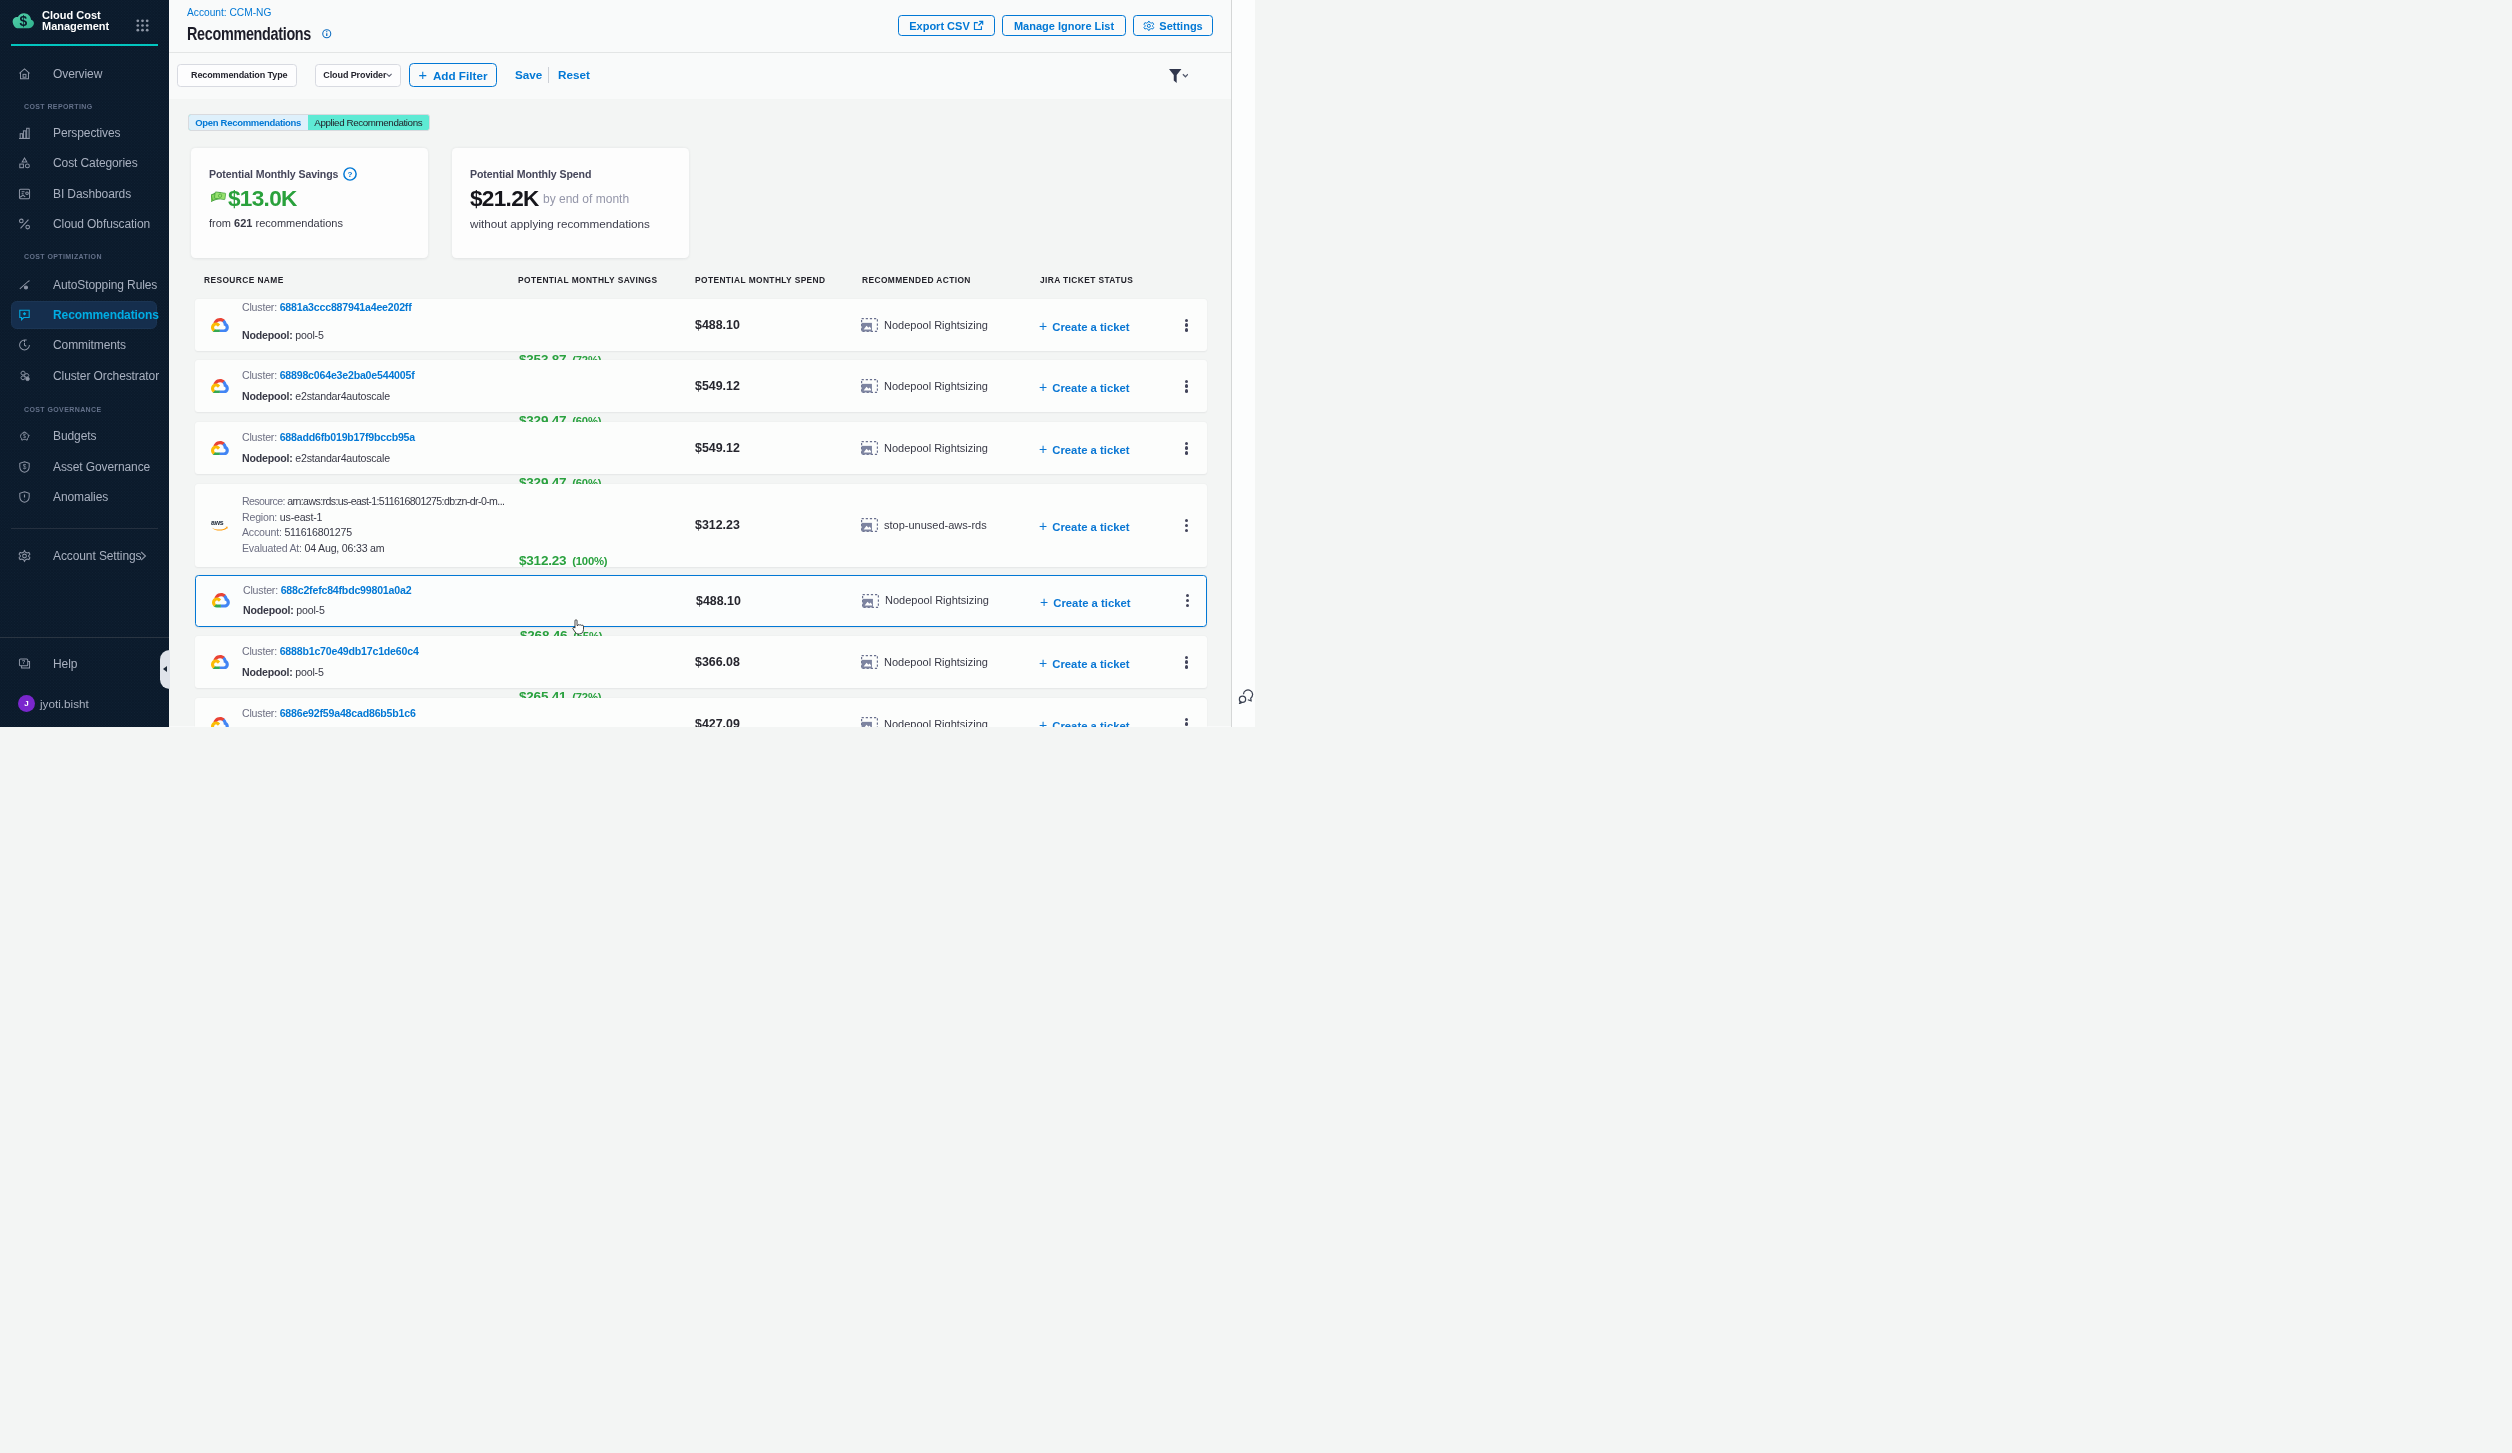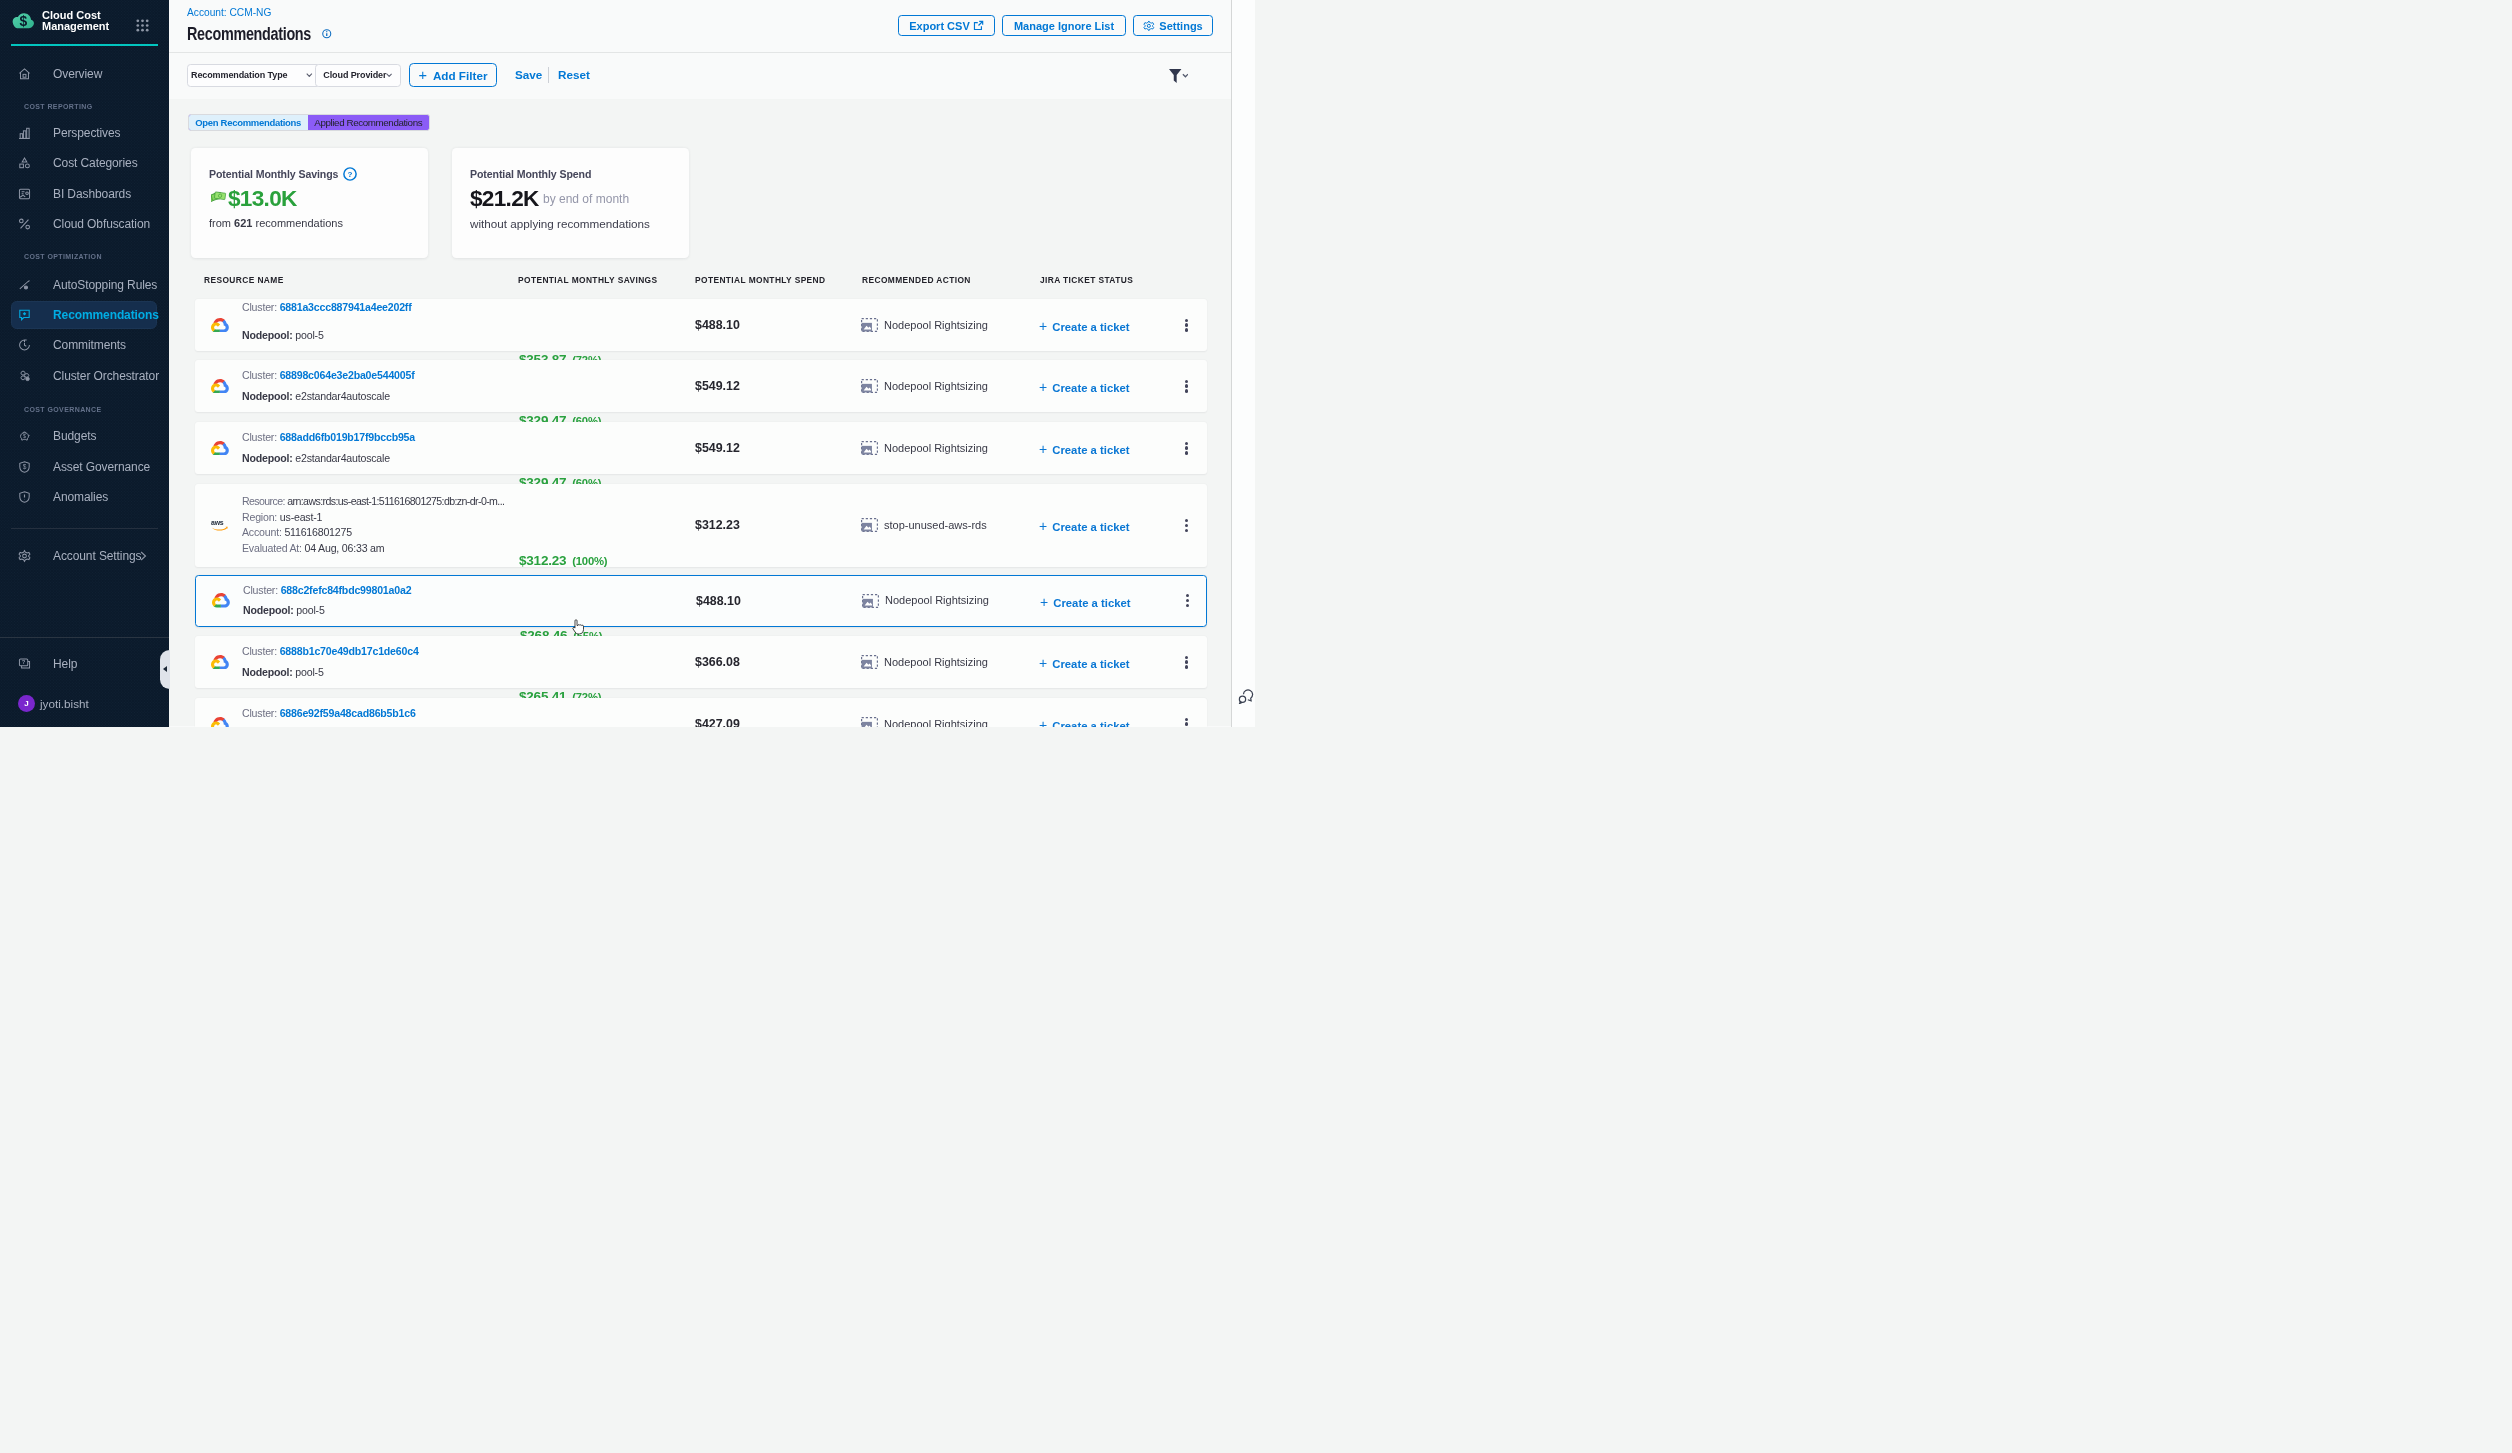--- a/index.html
+++ b/index.html
@@ -34,21 +34,21 @@
 .page-title { position:absolute; left:18px; top:24px; font-size:18px; font-weight:bold; color:#1c1c28; letter-spacing:-0.4px; transform:scaleX(0.80); transform-origin:0 0; }
 .hdr-divider { position:absolute; left:0; top:52px; width:1062px; height:0.7px; background:#e3e5e5; }
 
 .btn-blue { position:absolute; top:15.3px; height:21px; border:1.1px solid #0278d5; border-radius:3.6px; background:transparent; color:#0278d5; font-weight:bold; font-size:11px; display:flex; align-items:center; justify-content:center; }
 
 .select-box { position:absolute; top:64px; height:22.6px; background:#fdfdfe; border:0.7px solid #d8dae1; border-radius:3.6px; display:flex; align-items:center; font-size:9px; font-weight:bold; color:#24242e; white-space:nowrap; letter-spacing:-0.1px; }
 .chev { display:inline-block; width:6.6px; height:4.4px; margin-left:auto; margin-right:7.3px; }
 .link-btn { position:absolute; top:68px; font-size:11.7px; font-weight:bold; color:#0278d5; }
 
 
-.tabs { position:absolute; left:18.6px; top:114px; height:17px; border:0.7px solid #d8dade; border-radius:2.9px; background:#8b5cf6; display:flex; overflow:hidden; }
+.tabs { position:absolute; left:18.6px; top:114px; height:17px; border:0.7px solid #d8dade; border-radius:2.9px; background:#5eead4; display:flex; overflow:hidden; }
 .tab-a { background:#def0fb; color:#0278d5; font-weight:bold; font-size:9.5px; letter-spacing:-0.3px; padding:0 6.6px; display:flex; align-items:center; }
 .tab-b { color:#22222a; font-size:9.8px; letter-spacing:-0.4px; padding:0 6.6px; display:flex; align-items:center; }
 
 
 .card { position:absolute; top:148px; height:110px; background:#fdfdfd; border-radius:4.4px; box-shadow:0 0.7px 2.9px rgba(40,41,61,0.09); }
 .card-title { position:absolute; left:18px; top:19.7px; font-size:10.6px; font-weight:bold; color:#45465a; letter-spacing:-0.1px; }
 .big-num { position:absolute; font-weight:bold; letter-spacing:-0.4px; }
 
 
 .th { position:absolute; top:275px; font-size:8.4px; font-weight:bold; color:#22222a; letter-spacing:0.4px; }
@@ -240,21 +240,21 @@
   <div class="btn-blue" style="left:833px; width:124px;">Manage Ignore List</div>
   <div class="btn-blue" style="left:964px; width:80px;">
     <svg width="11.7" height="11.7" viewBox="0 0 18 18" fill="none" stroke="#0278d5" stroke-width="1.5" style="margin-right:4.4px;">
         <circle cx="9" cy="9" r="2.4"></circle>
         <path d="M9 1.5 L10.2 3.8 A5.6 5.6 0 0 1 12.6 4.8 L15.1 4.1 L16.5 6.6 L14.7 8.4 A5.6 5.6 0 0 1 14.7 9.6 L16.5 11.4 L15.1 13.9 L12.6 13.2 A5.6 5.6 0 0 1 10.2 14.2 L9 16.5 L7.8 14.2 A5.6 5.6 0 0 1 5.4 13.2 L2.9 13.9 L1.5 11.4 L3.3 9.6 A5.6 5.6 0 0 1 3.3 8.4 L1.5 6.6 L2.9 4.1 L5.4 4.8 A5.6 5.6 0 0 1 7.8 3.8 Z"></path>
       </svg>
     Settings</div>
 
   <div class="hdr-divider"></div>
 
-  <div class="select-box" style="left:18px; width:134px; padding-left:3px;">Recommendation Type<svg class="chev" viewBox="0 0 9 6">
+  <div class="select-box" style="left:8px; width:120px; padding-left:13px;">Recommendation Type<svg class="chev" viewBox="0 0 9 6">
         <path d="M1 1 L4.5 4.7 L8 1" fill="none" stroke="#5c5f70" stroke-width="1.5"></path>
       </svg></div>
   <div class="select-box" style="left:146px; width:86px; padding-left:7.3px;">Cloud Provider<svg class="chev" viewBox="0 0 9 6">
         <path d="M1 1 L4.5 4.7 L8 1" fill="none" stroke="#5c5f70" stroke-width="1.5"></path>
       </svg></div>
   <div class="btn-blue" style="left:240px; top:63px; width:88px; height:24px; border-width:1.5px; border-radius:4.4px; font-size:11.7px;"><span style="font-size:14.6px;font-weight:normal;margin-right:5.8px;">+</span>Add Filter</div>
   <div class="link-btn" style="left:346px;">Save</div>
   <div style="position:absolute; left:379px; top:67px; width:0.7px; height:16px; background:#cdd0d6;"></div>
   <div class="link-btn" style="left:389px;">Reset</div>
   <svg style="position:absolute; left:1000px; top:69px;" width="19" height="14" viewBox="0 0 26 19">

